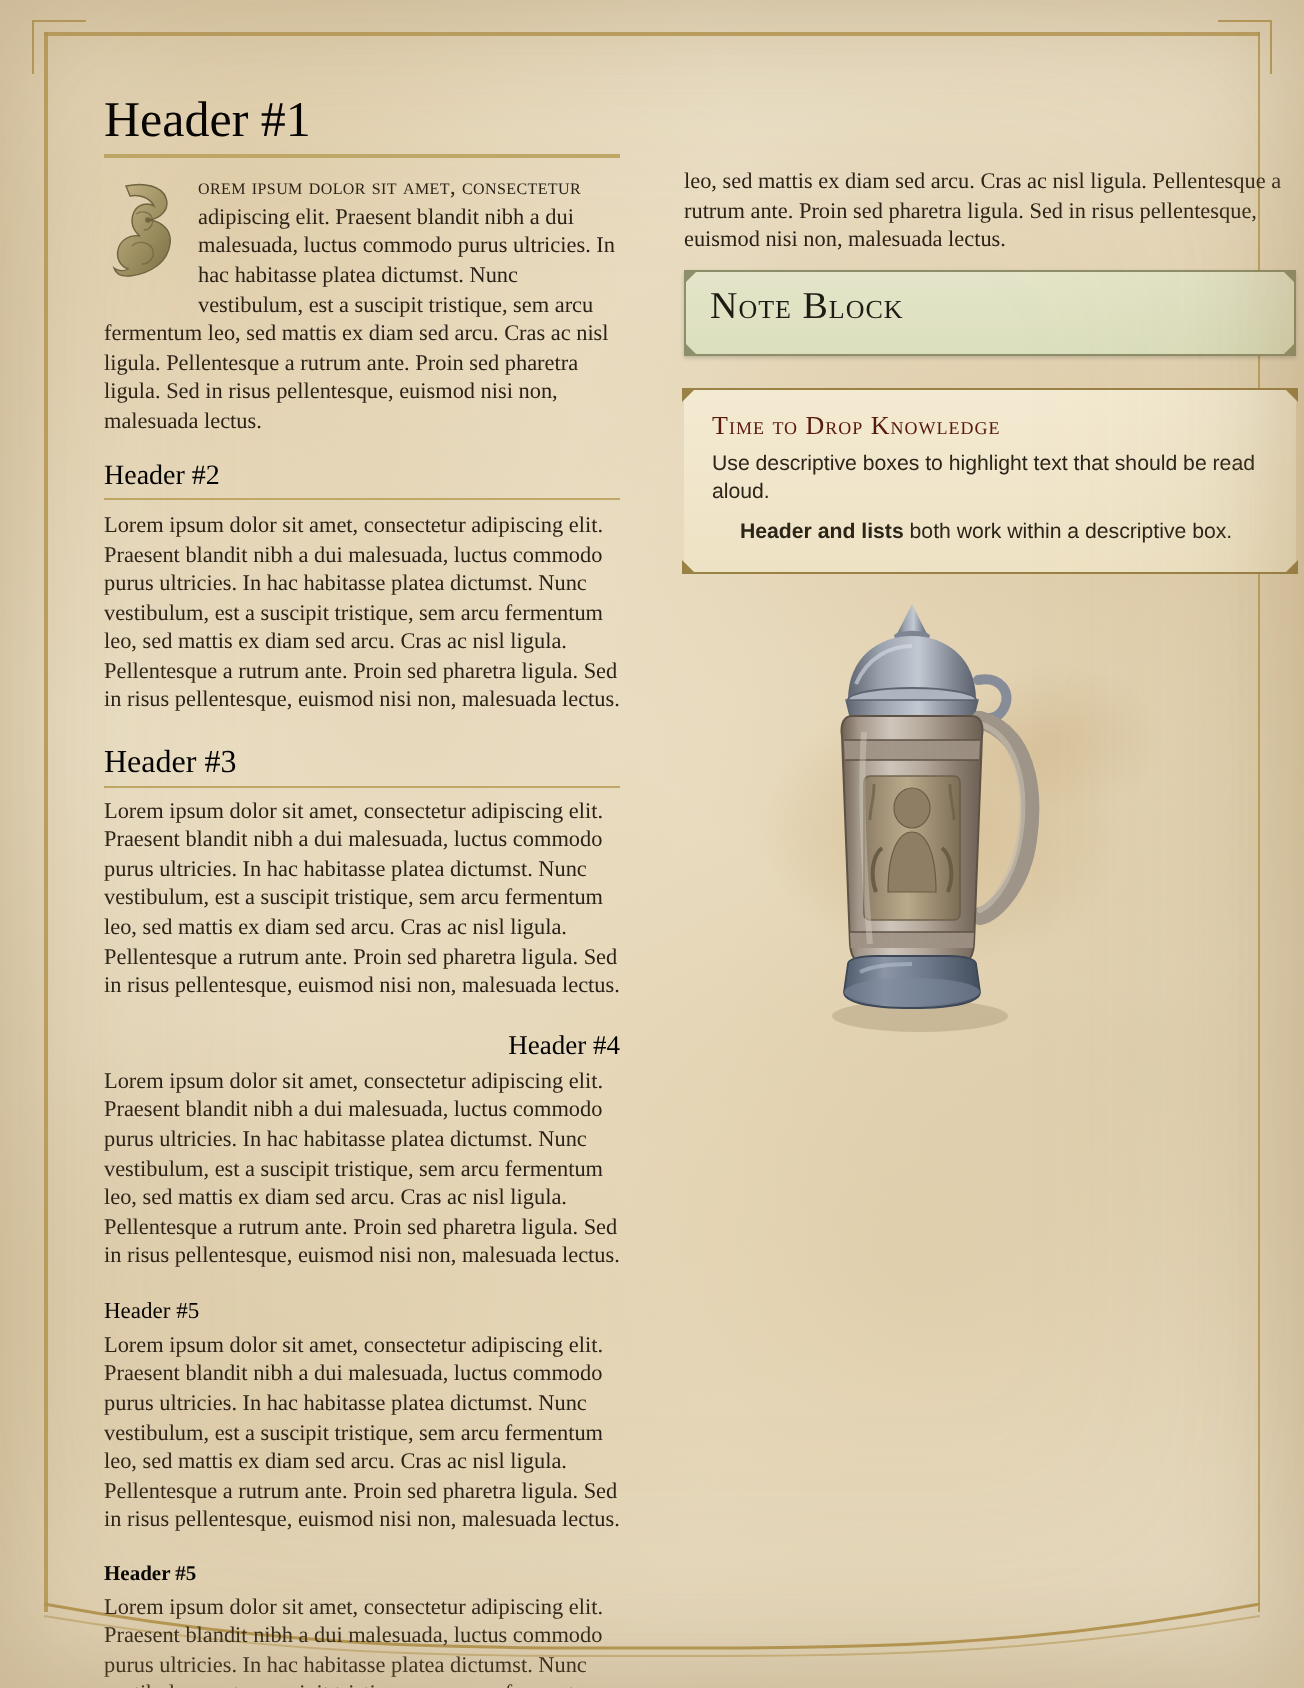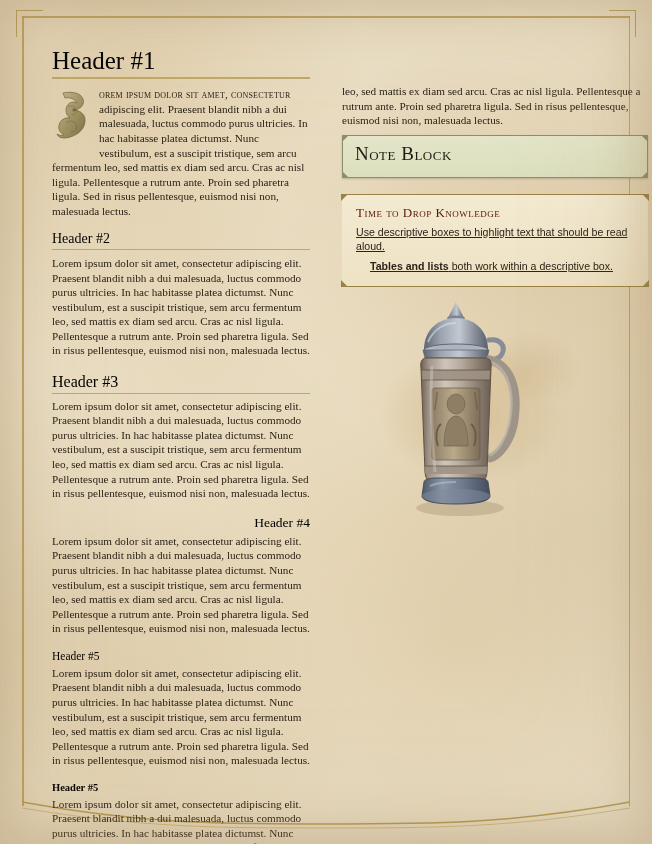--- a/index.html
+++ b/index.html
@@ -214,21 +214,20 @@
     font-variant: small-caps;
     letter-spacing: .5px;
     margin-bottom: 5px;
   }
   .desc-box .db-body {
     font-size: 10.6px;
     line-height: 1.32;
     color: #2a2419;
     font-family: "Liberation Sans", sans-serif;
     margin: 0 0 6px 0;
-    text-decoration: underline;
   }
   .desc-box .db-body.indent { text-indent: 14px; margin-bottom: 0; }
   .desc-box b { font-weight: bold; }
 
   
   .bracket {
     position: absolute;
     width: 0; height: 0;
   }
   .br-tl { left: -1px; top: -1px;  border-left: 7px solid #9a8145; border-bottom: 7px solid transparent; }
@@ -341,21 +340,21 @@
         <div class="nb-title">Note Block</div>
       </div>
 
       <div class="desc-box">
         <span class="bracket br-tl"></span>
         <span class="bracket br-tr"></span>
         <span class="bracket br-bl"></span>
         <span class="bracket br-br"></span>
         <div class="db-title">Time to Drop Knowledge</div>
         <p class="db-body">Use descriptive boxes to highlight text that should be read aloud.</p>
-        <p class="db-body indent"><b>Tables and lists</b><span> both work within a descriptive box.</span></p>
+        <p class="db-body indent"><b>Header and lists</b><span> both work within a descriptive box.</span></p>
       </div>
     </div>
   </div>
 
   <div class="stein-wrap" style="left:342px; top:296px;">
     <div class="stein-stain"></div>
     <svg class="stein-svg" viewBox="0 0 140 230">
       <defs>
         <linearGradient id="body" x1="0" y1="0" x2="1" y2="0">
           <stop offset="0%" stop-color="#6e6253"></stop>

